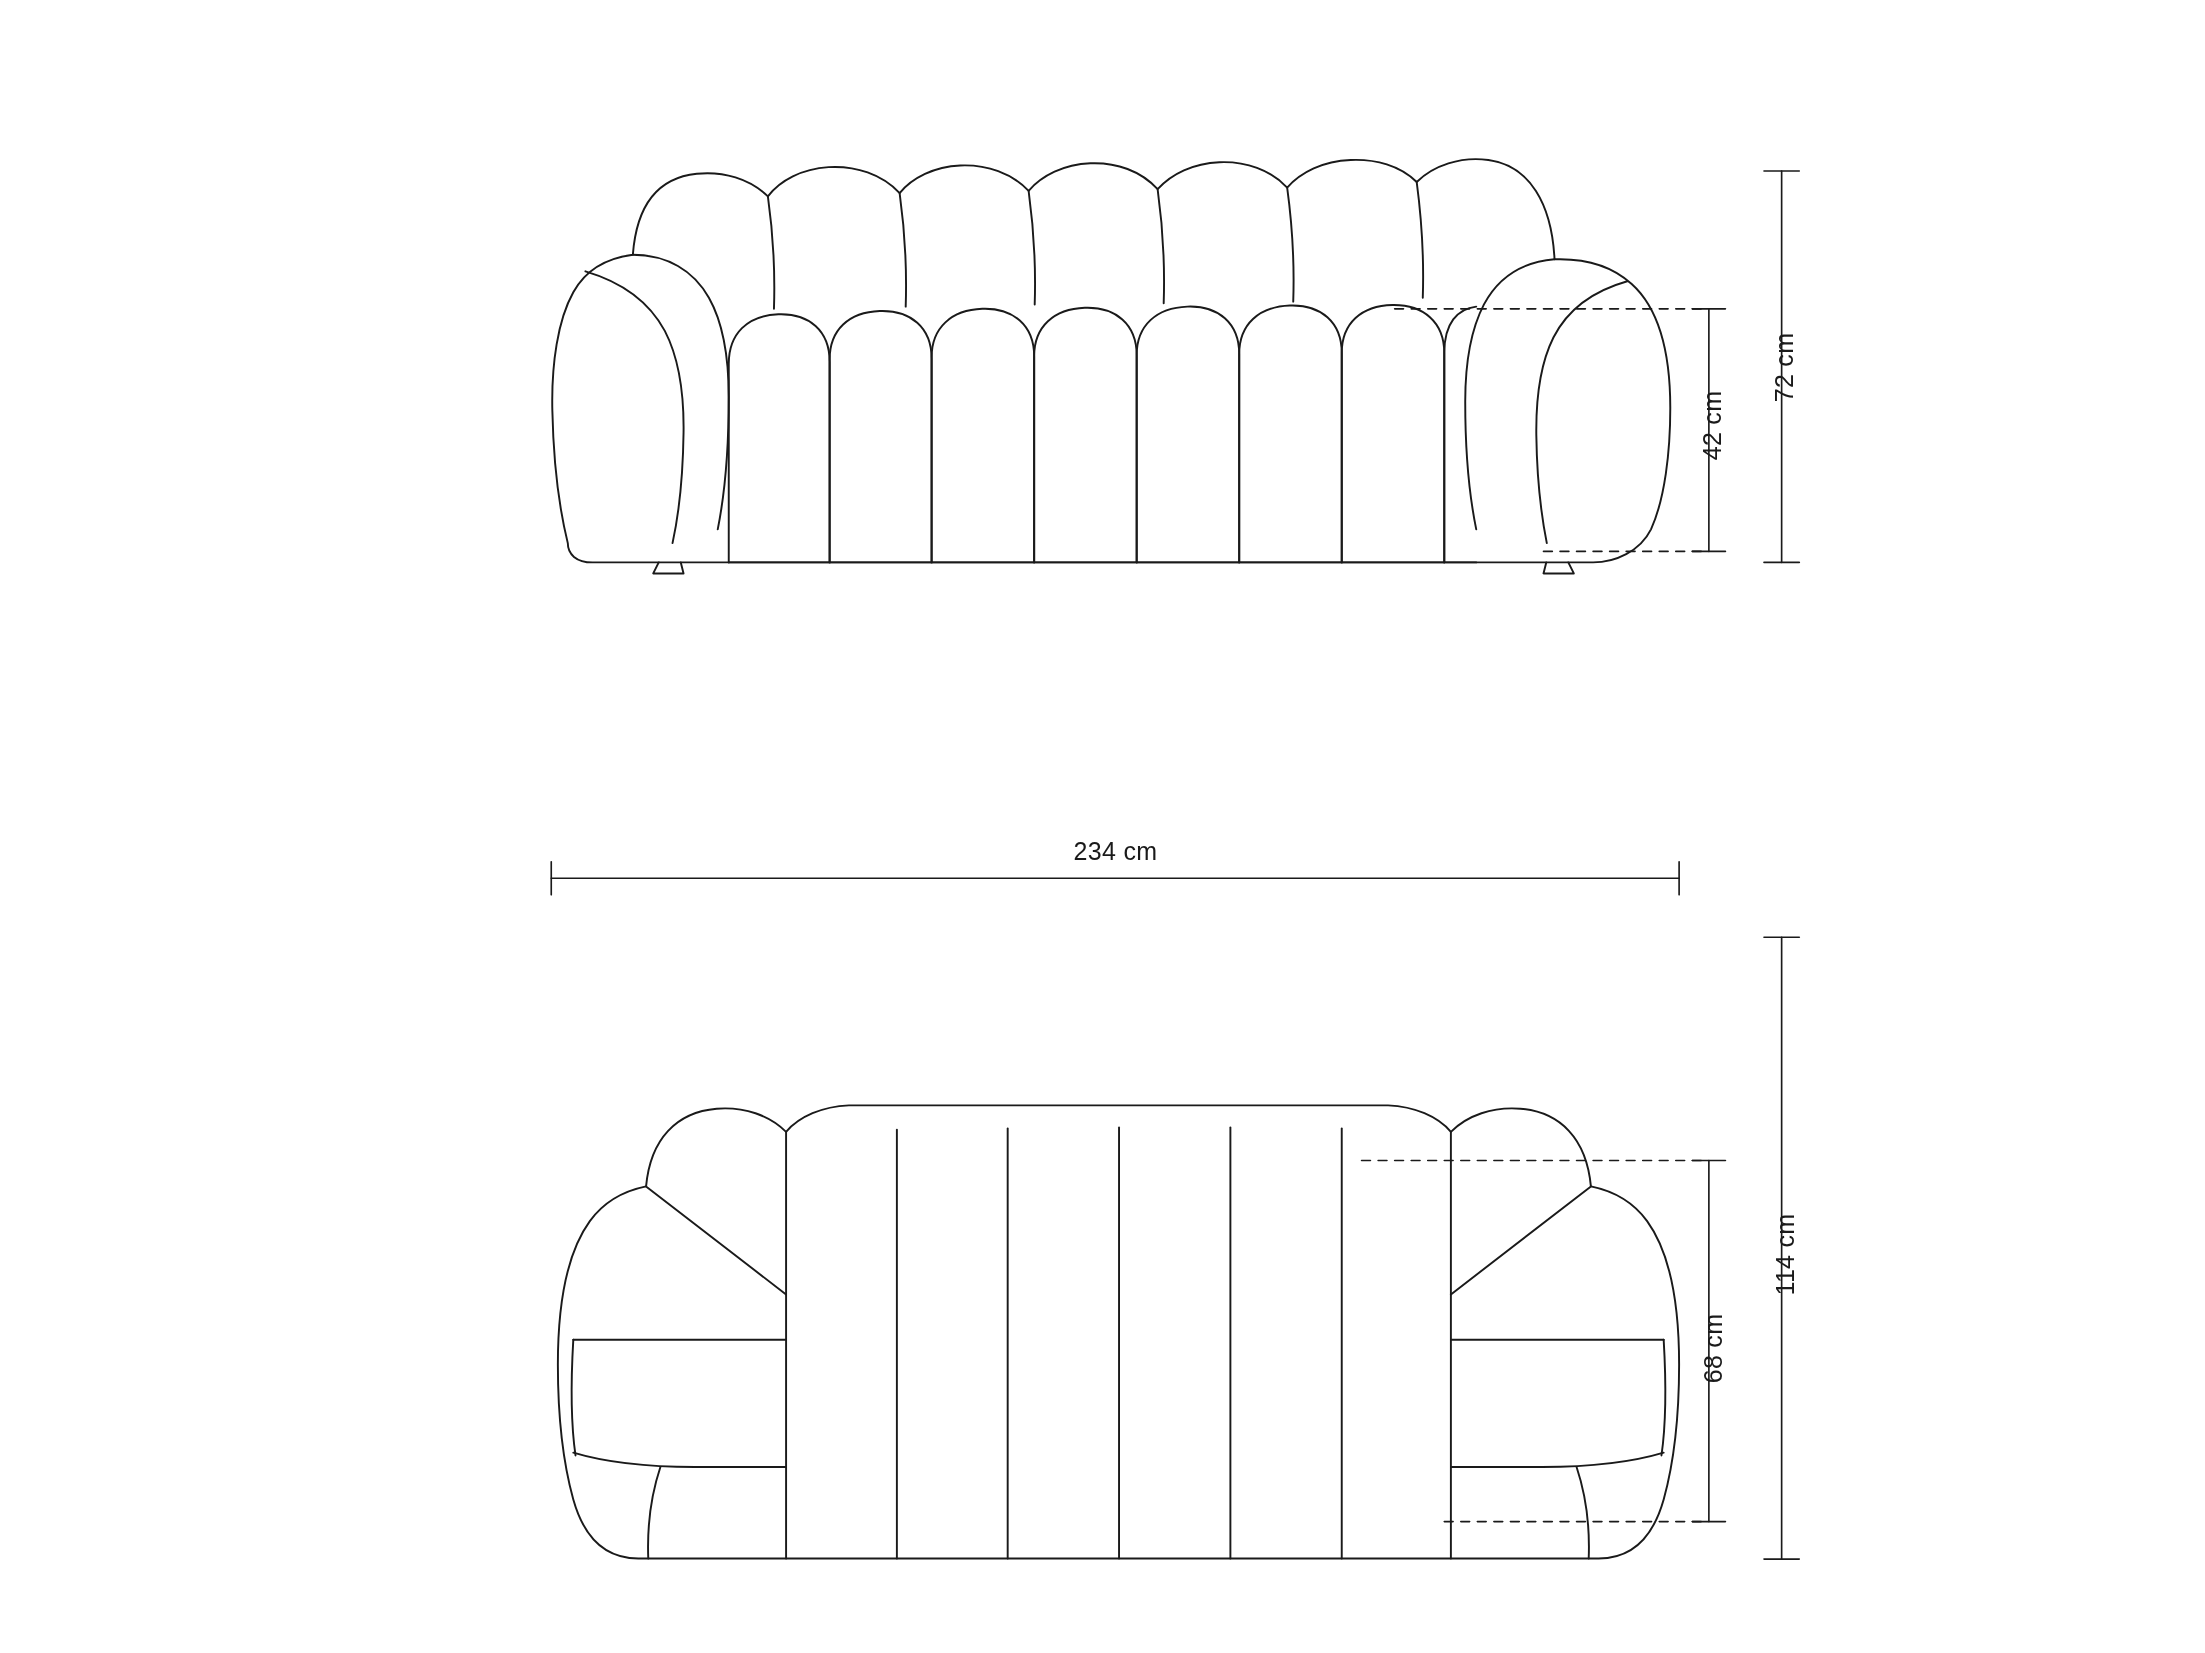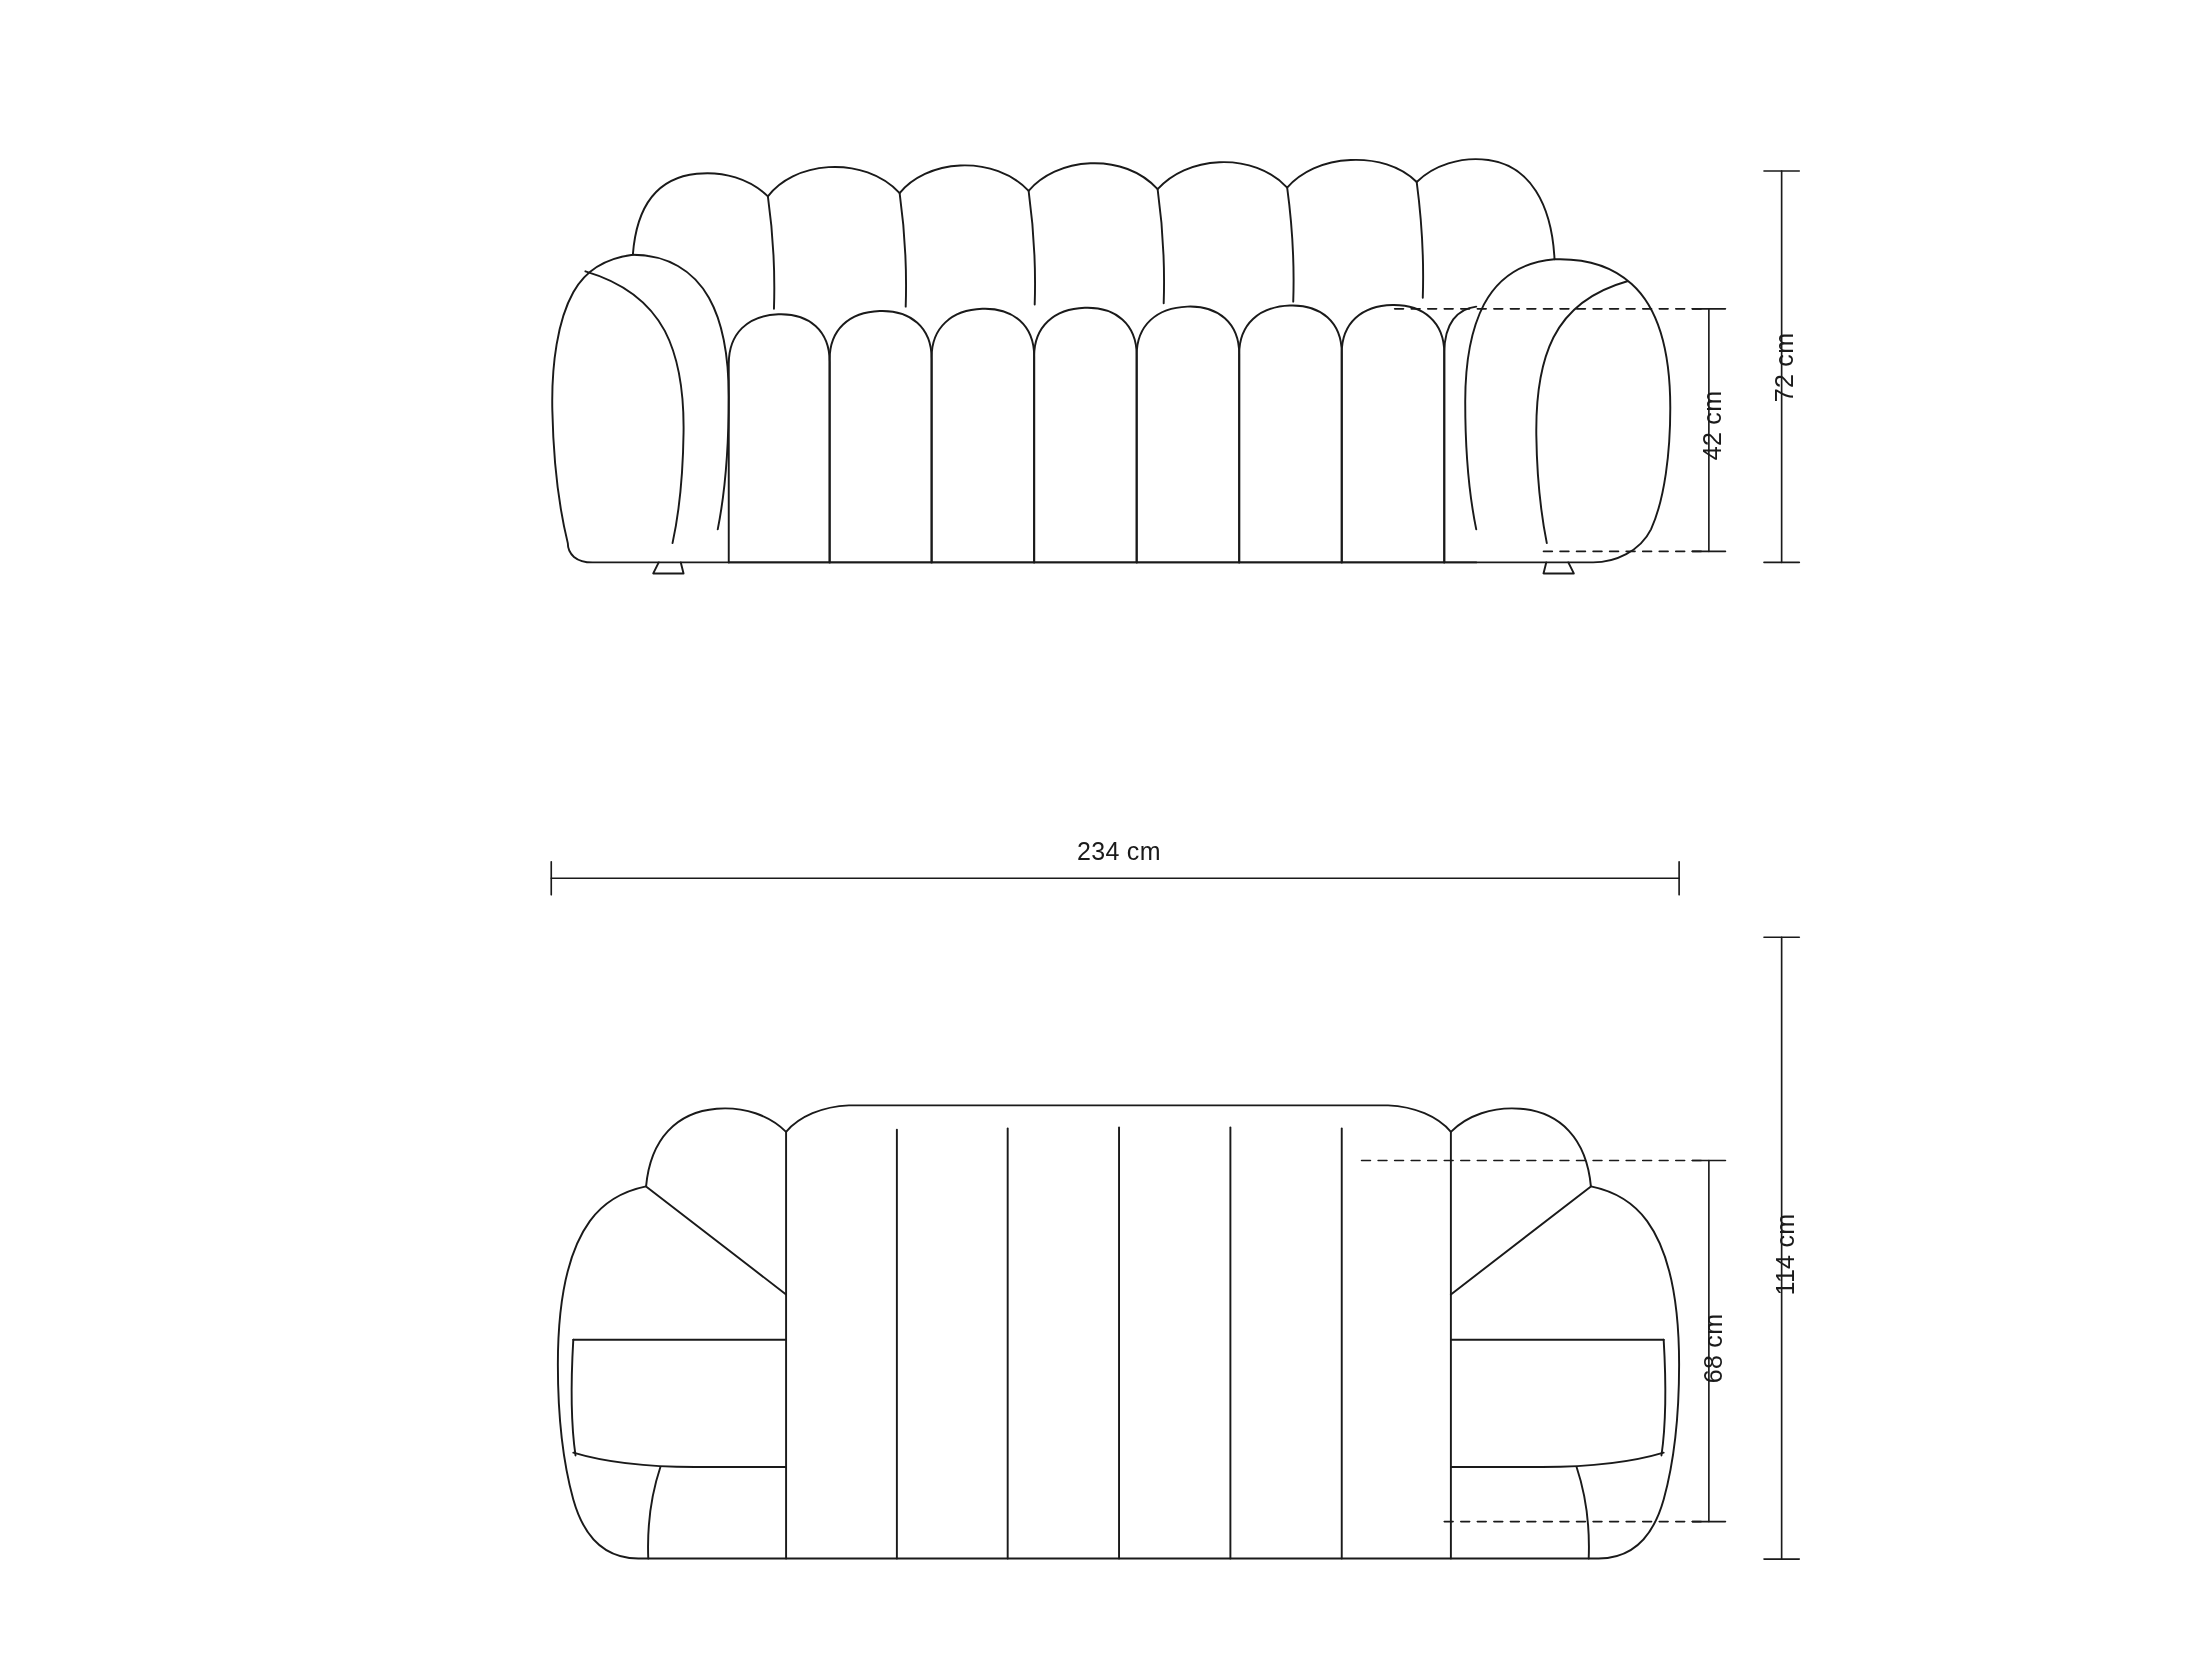--- a/index.html
+++ b/index.html
@@ -229,20 +229,20 @@
 
       </g>
 
     </g>
   </svg>
 
   <div class="dim-label rot" style="left: 1784px; top: 353px; width: 110px; margin-left: -55px; text-align: center;">72 cm</div>
 
   <div class="dim-label rot" style="left: 1712px; top: 411px; width: 110px; margin-left: -55px; text-align: center;">42 cm</div>
 
-  <div class="dim-label" style="left: 1160px; top: 837px; width: 165px; margin-left: -83px; ">234 cm</div>
+  <div class="dim-label" style="left: 1116px; top: 837px; width: 165px; margin-left: -83px; text-align: center;">234 cm</div>
 
   <div class="dim-label rot" style="left: 1786px; top: 1240px; width: 143px; margin-left: -72px; text-align: center;">114 cm</div>
 
   <div class="dim-label rot" style="left: 1713px; top: 1334px; width: 132px; margin-left: -66px; text-align: center;">68 cm</div>
 
 </div>
 
 
 </body></html>

